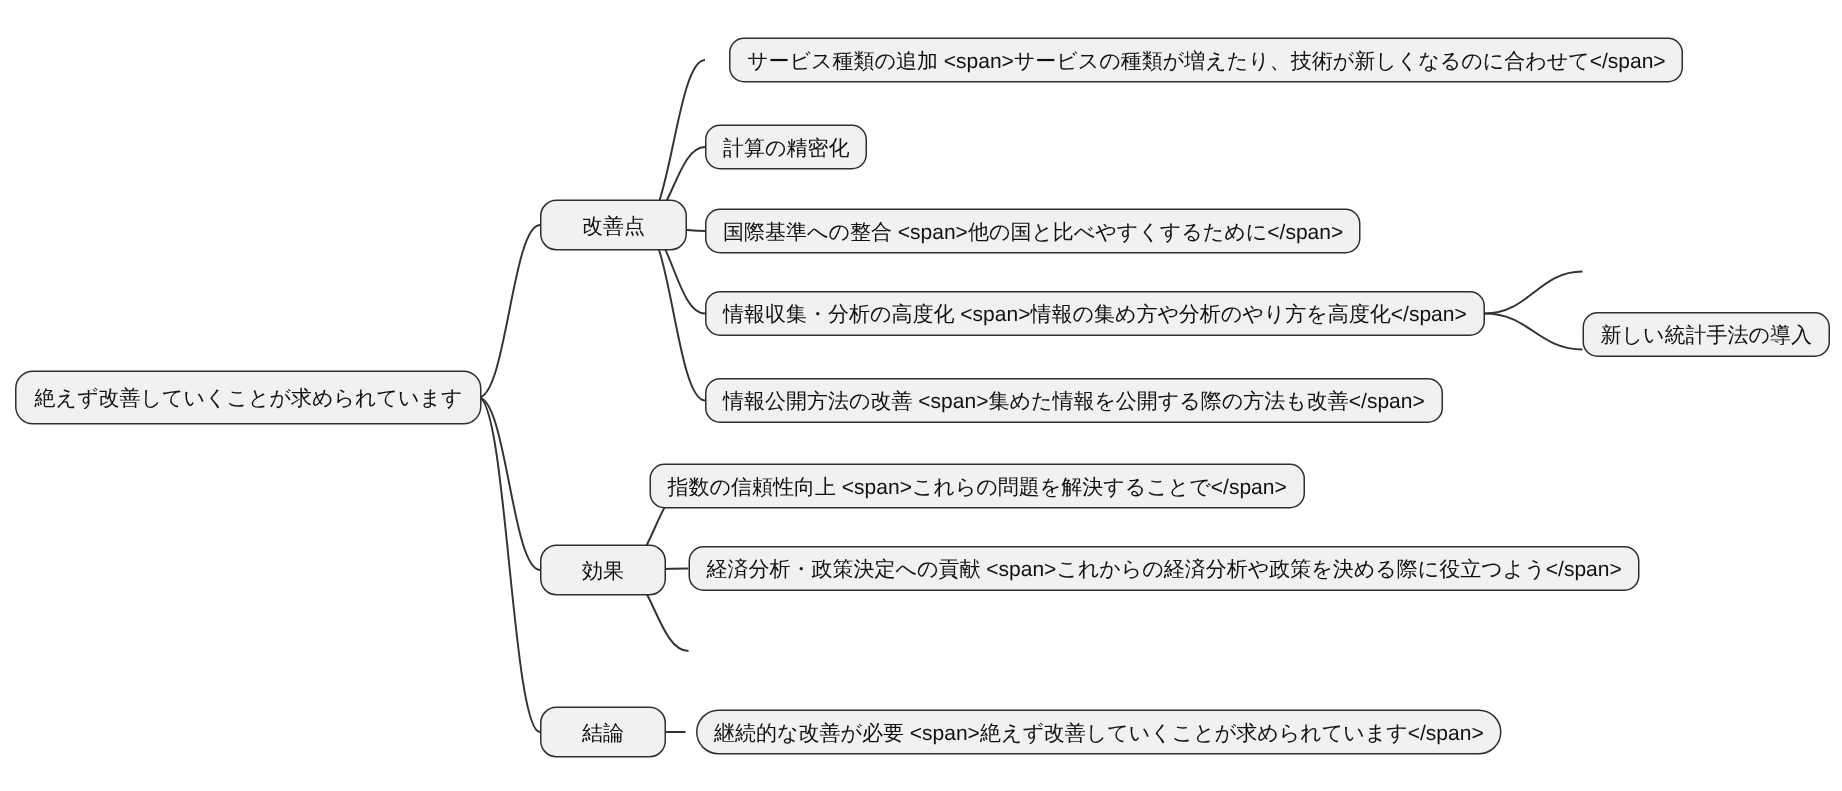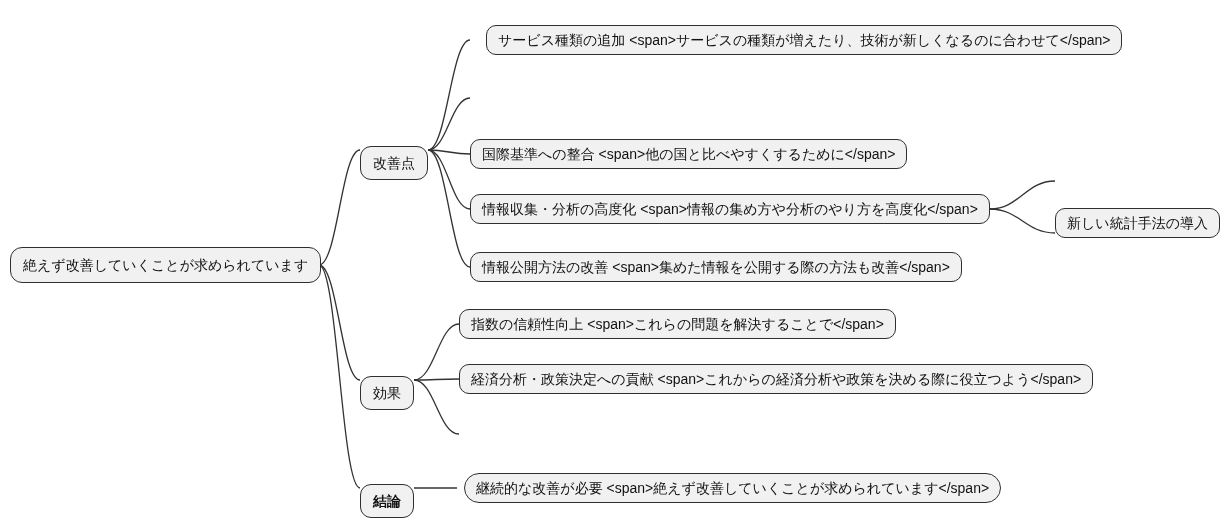--- a/index.html
+++ b/index.html
@@ -36,23 +36,22 @@
     font-size: 14px;
     line-height: 20px;
     padding: 4px 11px;
     white-space: nowrap;
   }
   .node.root {
     padding: 7px 12px;
     border-radius: 12px;
   }
   .node.branch {
-    padding: 6px 12px;
+    padding: 6px 27px;
     border-radius: 11px;
-    margin-top: 13px;
   }
 </style>
 </head>
 <body>
 
 <div id="canvas">
   <svg id="links" width="1228" height="527">
       <path d="M319,265 C337.45,265 341.55,150 360,150"></path>
       <path d="M319,265 C337.45,265 341.55,380 360,380"></path>
       <path d="M319,265 C337.45,265 341.55,488 360,488"></path>
@@ -66,26 +65,27 @@
       <path d="M414,380 C434.25,380 438.75,324 459,324"></path>
       <path d="M414,380 C434.25,380 438.75,379 459,379"></path>
       <path d="M414,380 C434.25,380 438.75,434 459,434"></path>
       <path d="M414,488 C433.35,488 437.65,488 457,488"></path>
     </svg>
 
   <div class="node root" id="n-root" style="left:10px; top:247px;">絶えず改善していくことが求められています</div>
 
   <div class="node branch" id="n-b1" style="left:360px; top:133px;">改善点</div>
   <div class="node branch" id="n-b2" style="left:360px; top:363px;">効果</div>
-  <div class="node branch" id="n-b3" style="left:360px; top:471px;font-weight:bold;">結論</div>
+  <div class="node branch" id="n-b3" style="left:360px; top:471px;">結論</div>
 
   <div class="node" id="n-l1" style="left:470px; top:25px;margin-left:16px;">サービス種類の追加 &lt;span&gt;サービスの種類が増えたり、技術が新しくなるのに合わせて&lt;/span&gt;</div>
+  <div class="node" id="n-l2" style="left:470px; top:83px;">計算の精密化</div>
   <div class="node" id="n-l3" style="left:470px; top:139px;">国際基準への整合 &lt;span&gt;他の国と比べやすくするために&lt;/span&gt;</div>
   <div class="node" id="n-l4" style="left:470px; top:194px;">情報収集・分析の高度化 &lt;span&gt;情報の集め方や分析のやり方を高度化&lt;/span&gt;</div>
   <div class="node" id="n-l5" style="left:470px; top:252px;">情報公開方法の改善 &lt;span&gt;集めた情報を公開する際の方法も改善&lt;/span&gt;</div>
 
   <div class="node" id="n-s2" style="left:1055px; top:208px;">新しい統計手法の導入</div>
 
-  <div class="node" id="n-e1" style="left:459px; top:309px;">指数の信頼性向上 &lt;span&gt;これらの問題を解決することで&lt;/span&gt;</div>
+  <div class="node" id="n-e1" style="left:433px; top:309px;">指数の信頼性向上 &lt;span&gt;これらの問題を解決することで&lt;/span&gt;</div>
   <div class="node" id="n-e2" style="left:459px; top:364px;">経済分析・政策決定への貢献 &lt;span&gt;これからの経済分析や政策を決める際に役立つよう&lt;/span&gt;</div>
 
   <div class="node" id="n-c1" style="left:464px; top:473px;border-radius:15px;">継続的な改善が必要 &lt;span&gt;絶えず改善していくことが求められています&lt;/span&gt;</div>
 </div>
 
 </body></html>

